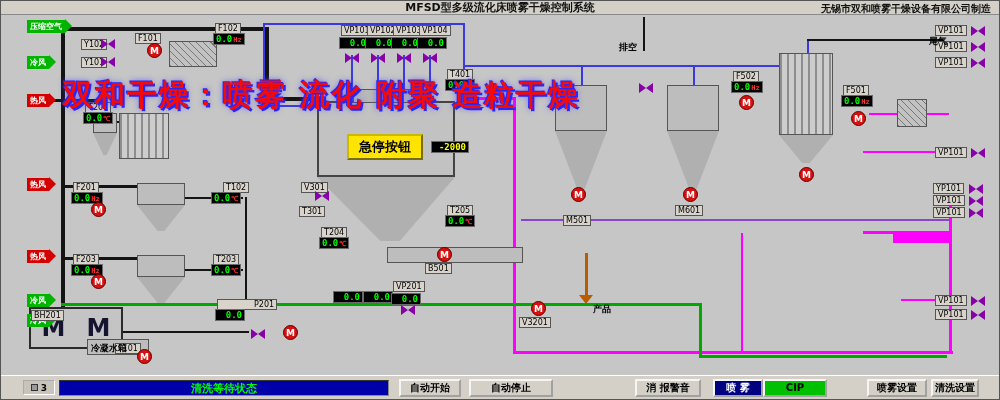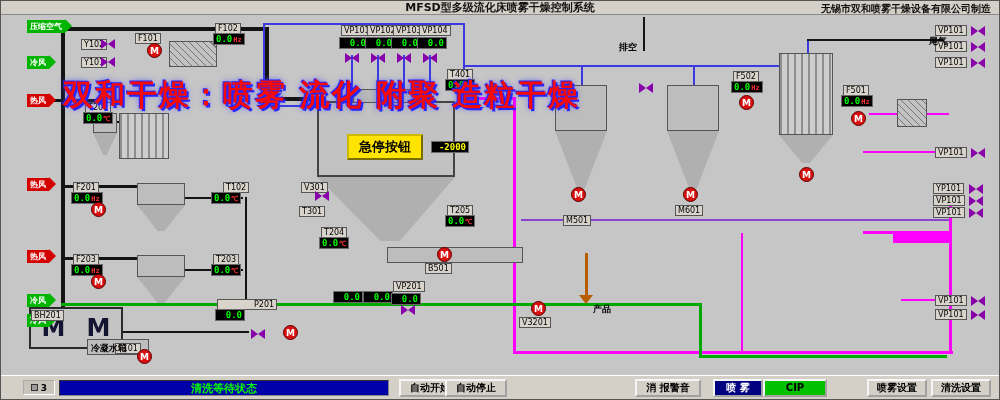--- a/index.html
+++ b/index.html
@@ -325,21 +325,21 @@
   <div id="footer">
     <div id="pagebox">
       <span class="pageicon"></span>
       <span>3</span>
     </div>
     <div id="statusbar">
       <span>清洗等待状态</span>
     </div>
     <div id="btns">
         <div class="btn" style="left: 398px; width: 62px;">自动开始</div>
-        <div class="btn" style="left: 444px; width: 62px;">自动停止</div>
+        <div class="btn" style="left: 468px; width: 84px;">自动停止</div>
         <div class="btn" style="left: 634px; width: 66px;">消 报警音</div>
         <div class="btn dark" style="left: 712px; width: 50px;">喷 雾</div>
         <div class="btn green" style="left: 762px; width: 64px;">CIP</div>
         <div class="btn" style="left: 866px; width: 60px;">喷雾设置</div>
-        <div class="btn" style="left: 930px; width: 60px;">清洗设置</div>
+        <div class="btn" style="left: 930px; width: 48px;">清洗设置</div>
       </div>
   </div>
 </div>
 
 </body></html>

